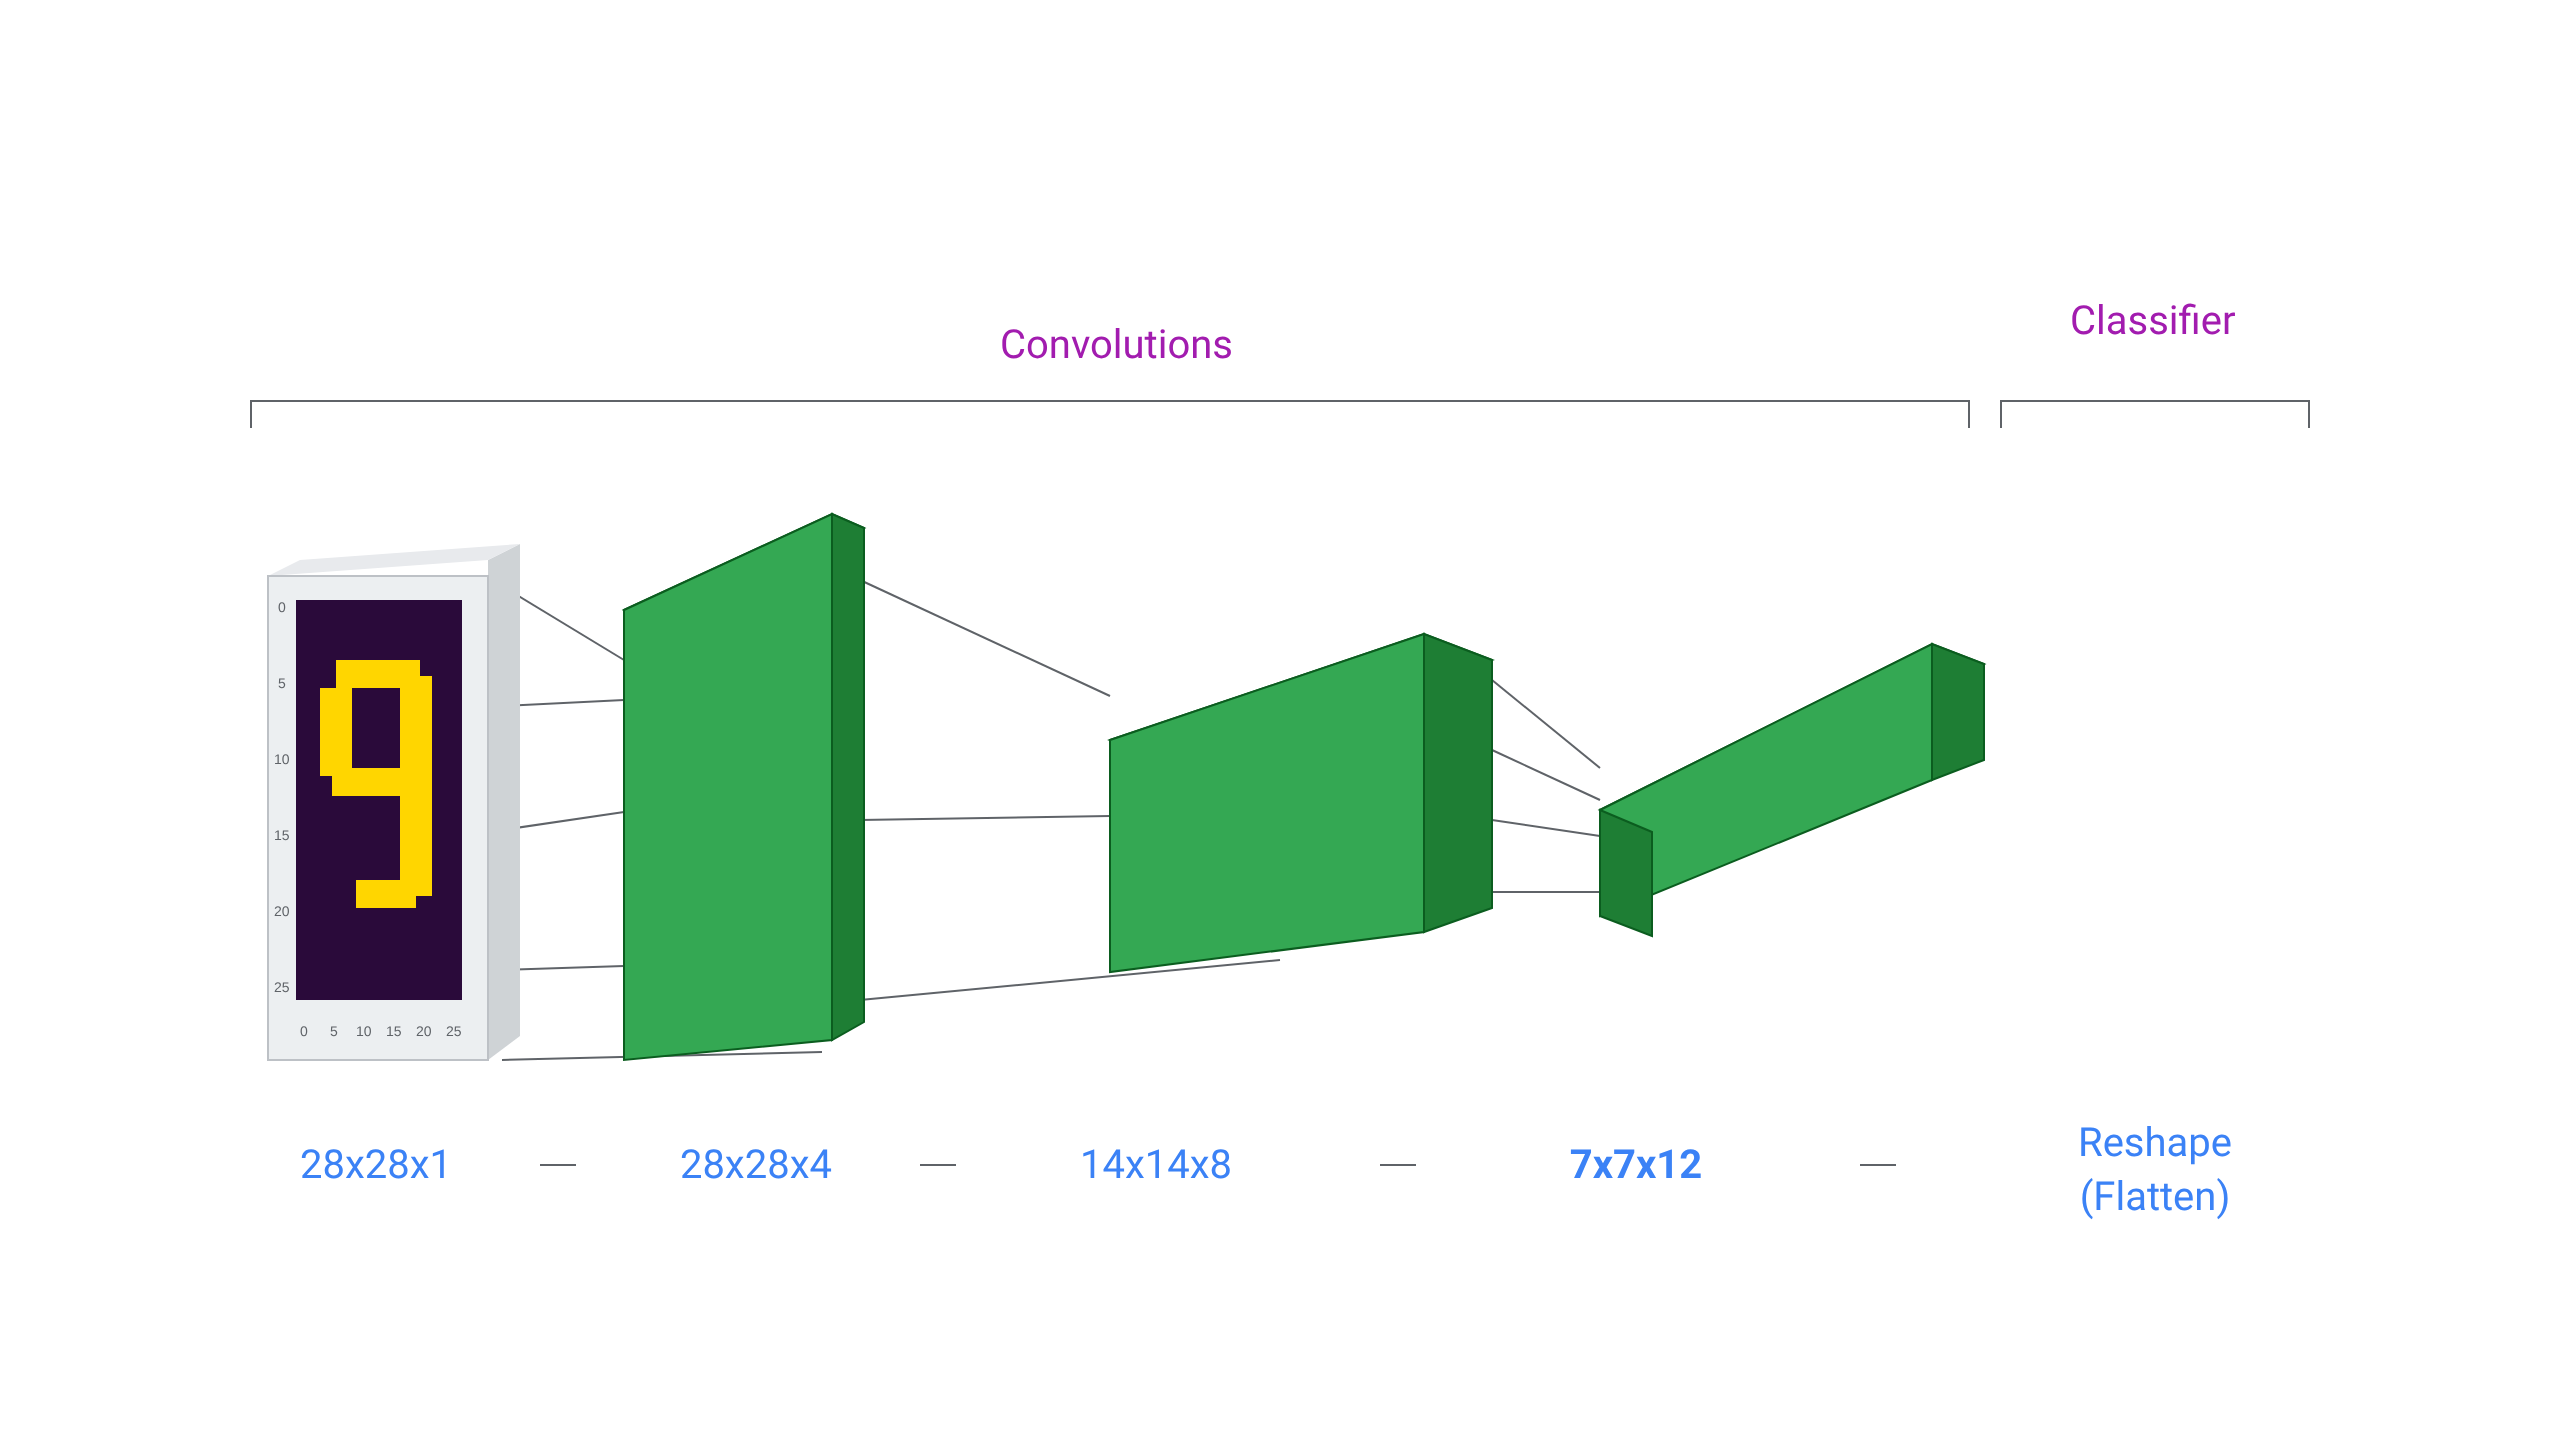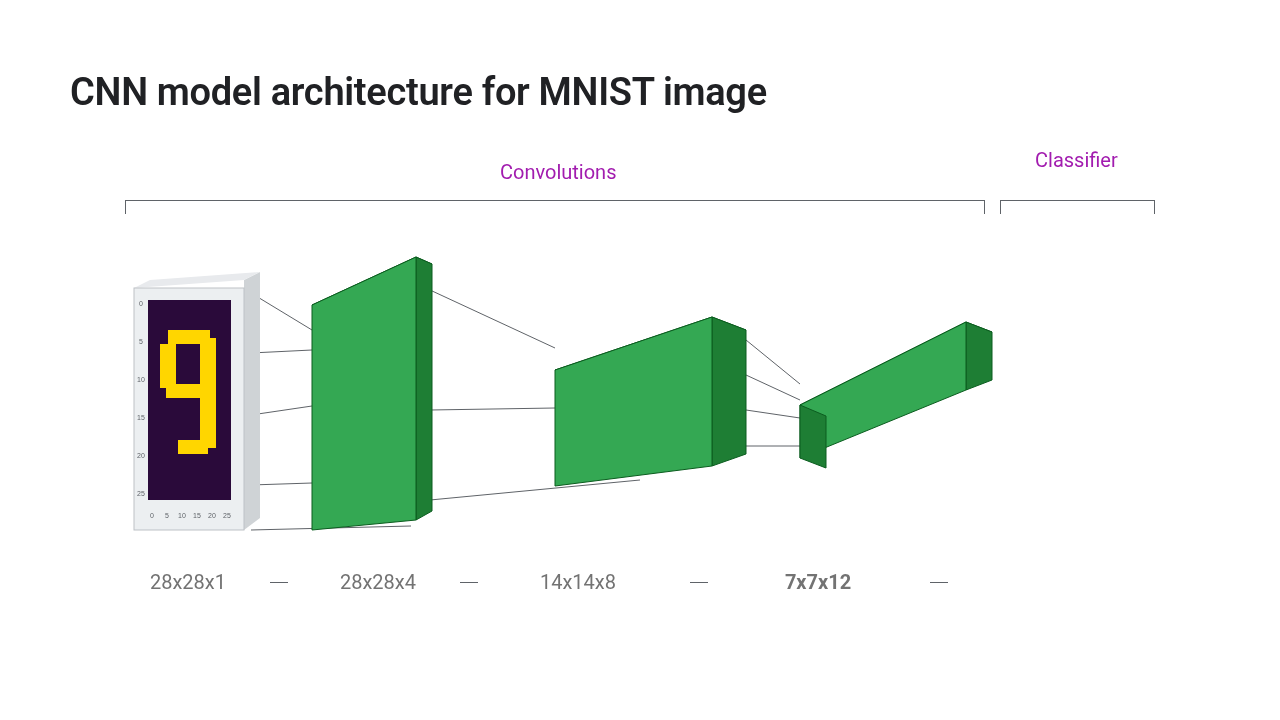--- a/index.html
+++ b/index.html
@@ -1,30 +1,29 @@
 <!DOCTYPE html>
 <html><head>
 <meta charset="utf-8">
 <style>
   * { margin: 0; padding: 0; box-sizing: border-box; }
   html, body { width: 1280px; height: 720px; background: #fff; font-family: "Google Sans", "Roboto", Arial, sans-serif; color: #3c4043; }
   .stage { position: relative; width: 1280px; height: 720px; }
   .title { position: absolute; left: 70px; top: 70px; font-size: 38px; font-weight: 600; color: #202124; letter-spacing: -0.3px; }
   .section-label { position: absolute; font-size: 20px; color: #a21caf; }
   .bracket { position: absolute; border: 1px solid #5f6368; border-bottom: none; height: 14px; }
-  .dim-label { position: absolute; font-size: 20px; color: #737373; text-align: center; }
+  .dim-label { position: absolute; font-size: 20px; color: #3b82f6; text-align: center; }
   .dash { position: absolute; width: 18px; height: 1px; background: #5f6368; top: 0; }
   svg.diagram { position: absolute; left: 0; top: 0; width: 1280px; height: 720px; }
 </style>
 </head>
 <body>
 
 <div class="stage">
 
-  <div class="title">CNN model architecture for MNIST image</div>
 
   <div class="section-label" style="left:500px; top:160px;">Convolutions</div>
   <div class="section-label" style="left:1035px; top:148px;">Classifier</div>
 
   <div class="bracket" style="left:125px; top:200px; width:860px;"></div>
   <div class="bracket" style="left:1000px; top:200px; width:155px;"></div>
 
   <svg class="diagram" viewBox="0 0 1280 720">
     <defs></defs>
 
@@ -109,19 +108,23 @@
       <polygon points="966,322 992,332 992,380 966,390" fill="#1e7e34" stroke="#0b5d1f" stroke-width="1"></polygon>
       <polygon points="800,405 966,322 966,390 800,458" fill="#34a853" stroke="#0b5d1f" stroke-width="1"></polygon>
       <polygon points="800,405 826,416 826,468 800,458" fill="#1e7e34" stroke="#0b5d1f" stroke-width="1"></polygon>
     </g>
   </svg>
 
   <div class="dim-label" style="left:138px; top:570px; width:100px;">28x28x1</div>
   <div class="dim-label" style="left:316px; top:570px; width:100px;text-align:right;">28x28x4</div>
   <div class="dim-label" style="left:528px; top:570px; width:100px;">14x14x8</div>
   <div class="dim-label" style="left:768px; top:570px; width:100px;font-weight:bold;">7x7x12</div>
+  <div class="dim-label" style="left:1000px; top:558px; width:155px; line-height:1.35;">
+    <span>Reshape</span><br>
+    <span>(Flatten)</span>
+  </div>
 
   <div class="dash" style="left:270px; top:582px;"></div>
   <div class="dash" style="left:460px; top:582px;"></div>
   <div class="dash" style="left:690px; top:582px;"></div>
   <div class="dash" style="left:930px; top:582px;"></div>
 
 </div>
 
 </body></html>

